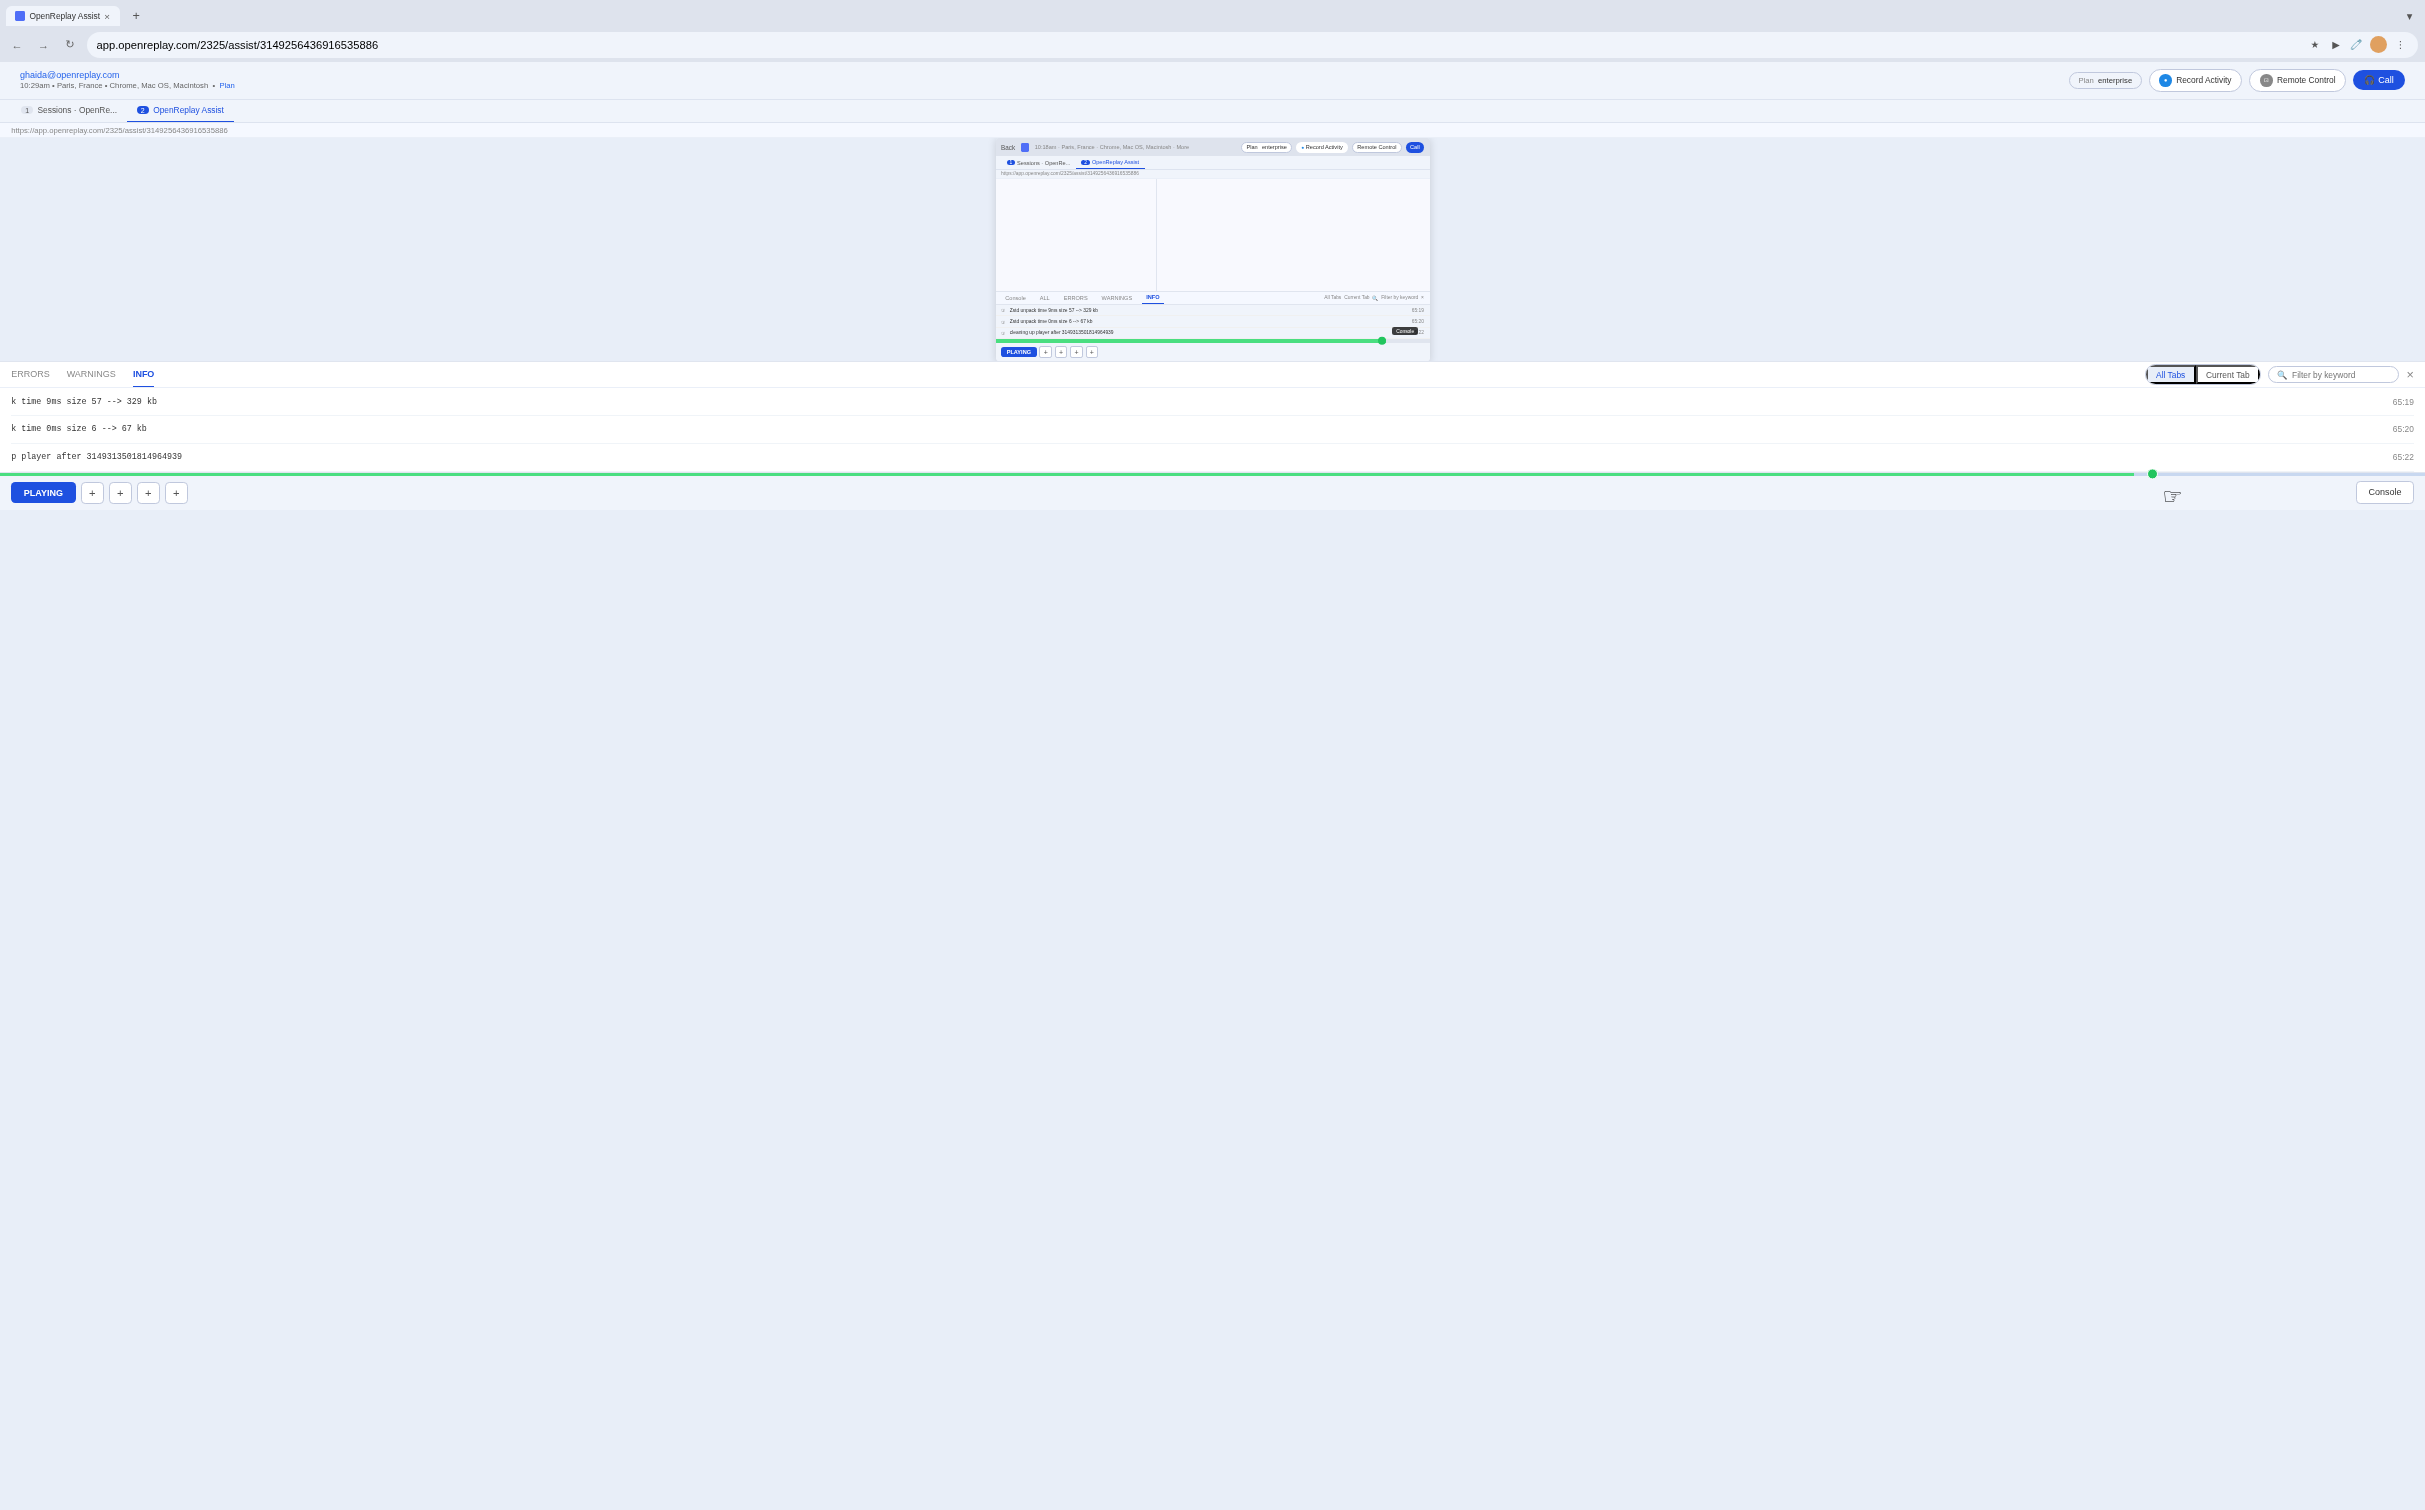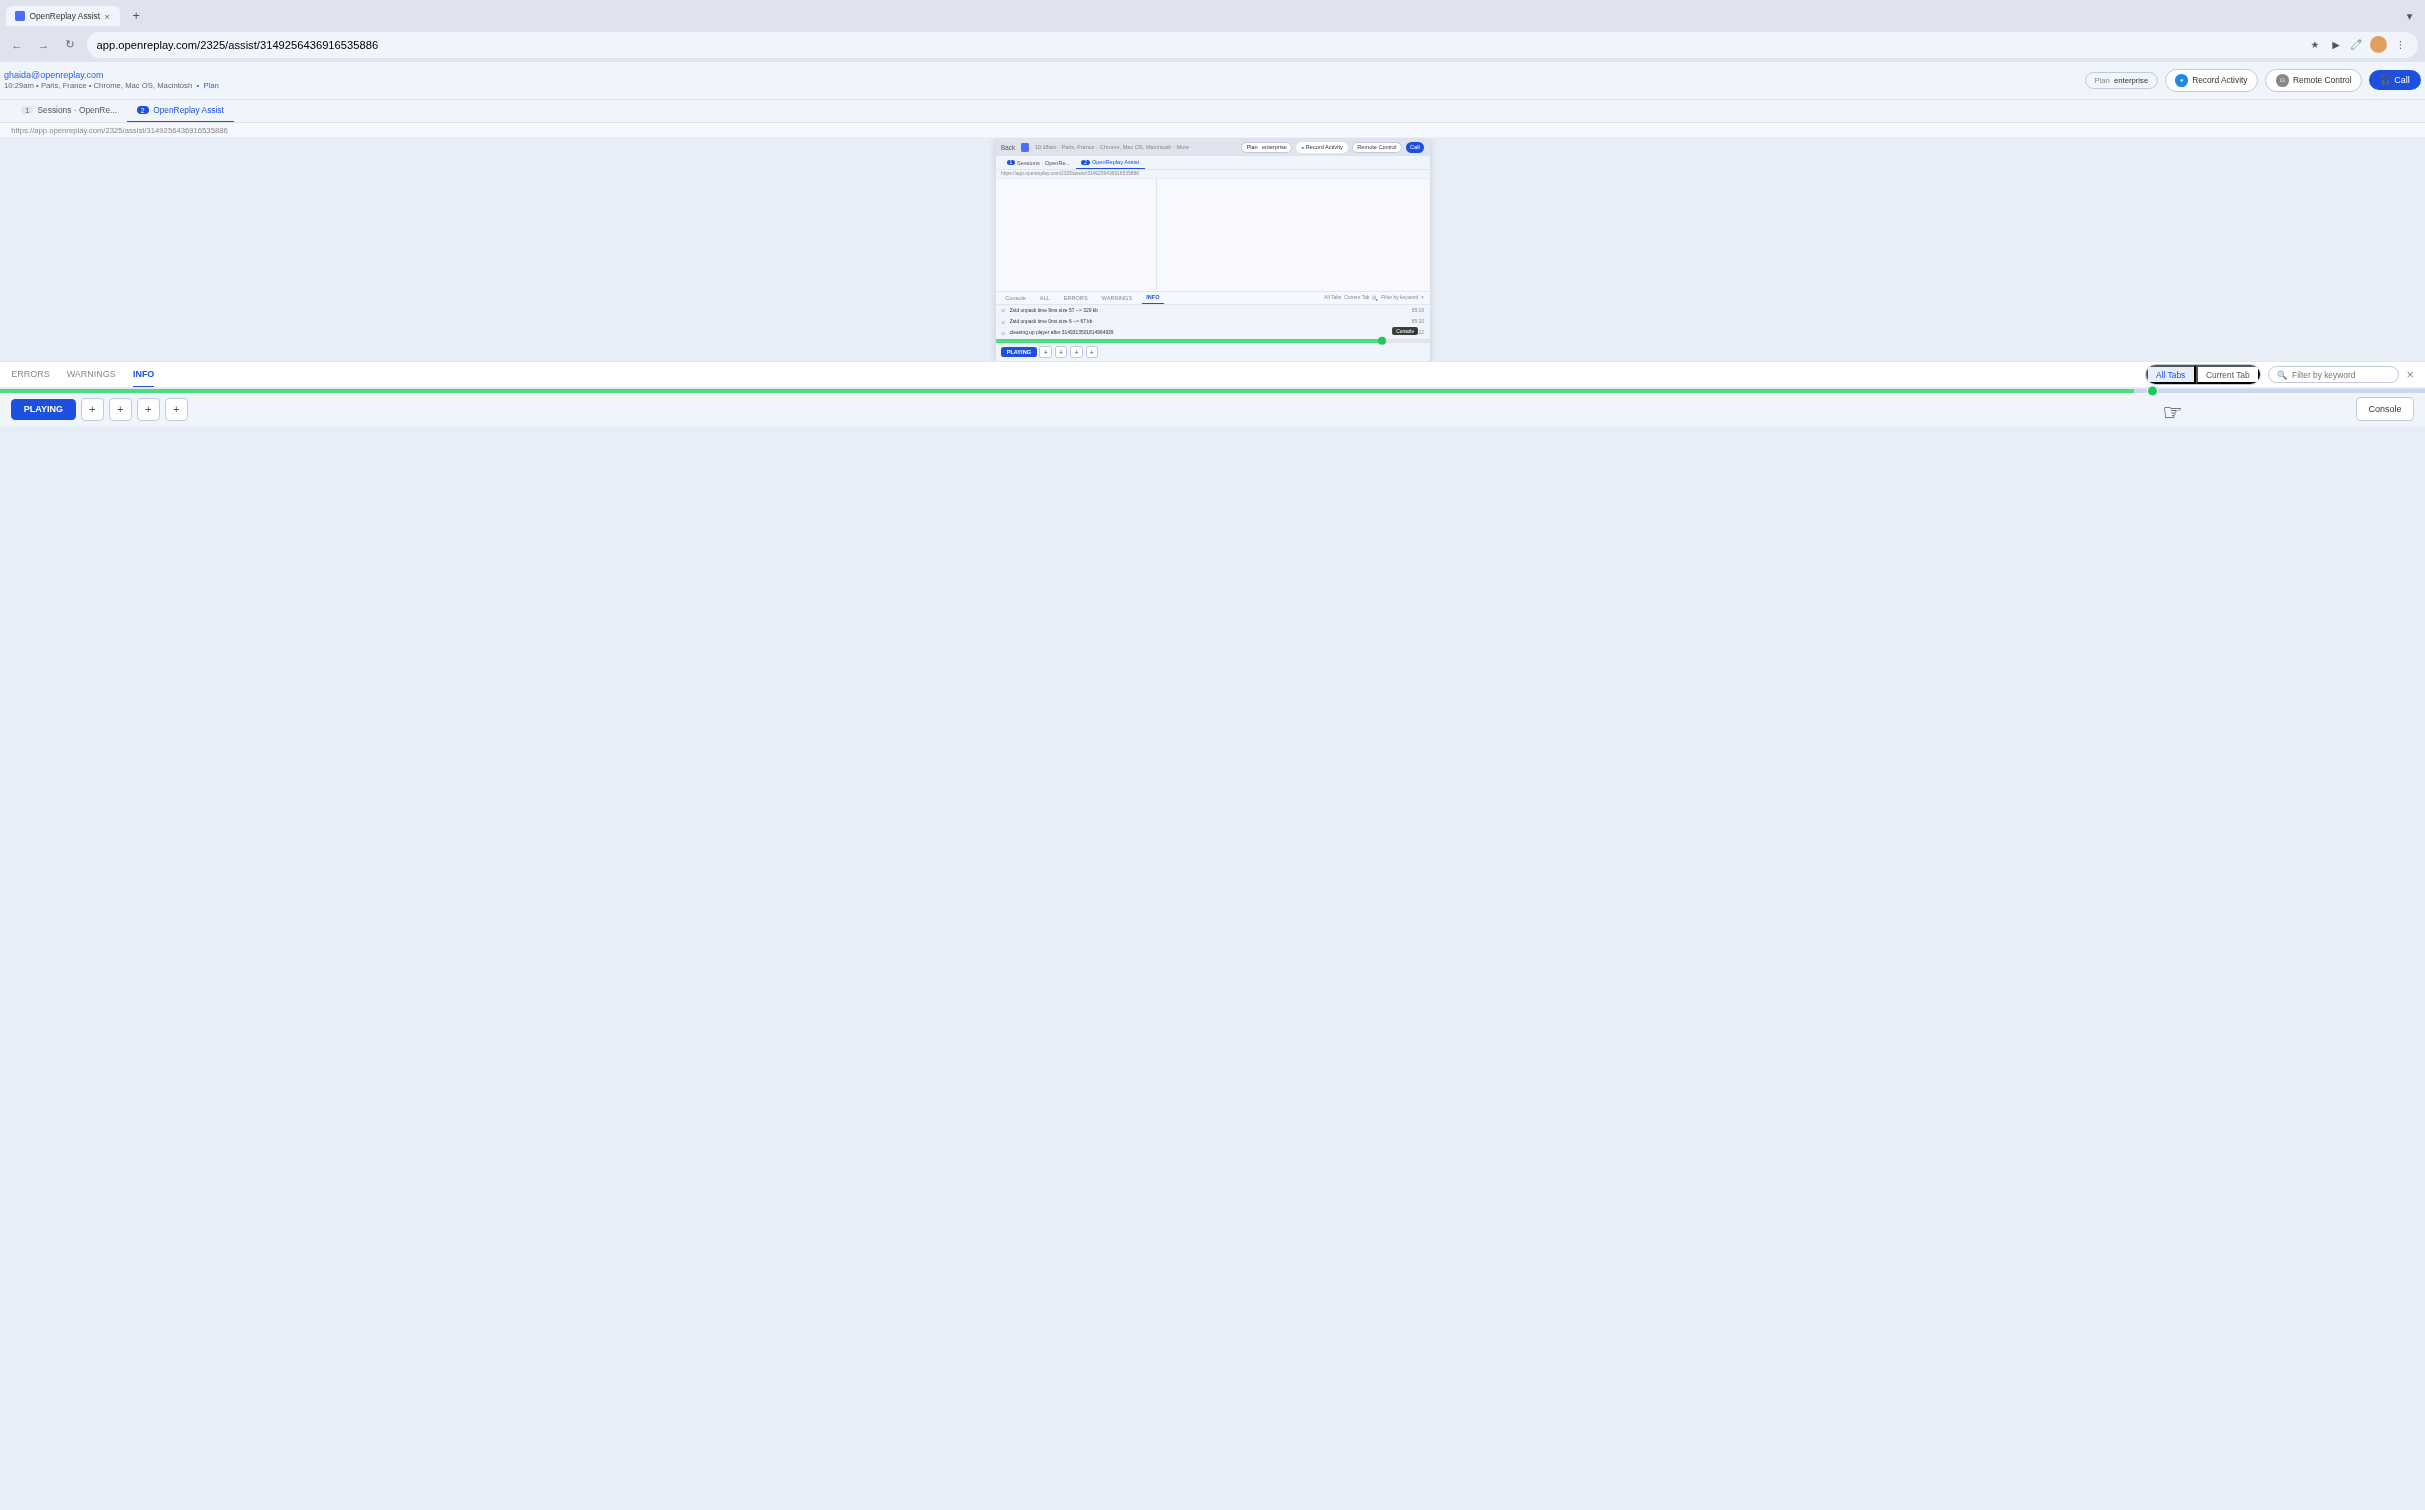--- a/index.html
+++ b/index.html
@@ -16,21 +16,21 @@
     .tab-end-btn { width: 19.6px; height: 19.6px; display: flex; align-items: center; justify-content: center; color: #555; font-size: 11.2px; }
 
     .address-bar { display: flex; align-items: center; padding: 4.2px 7px; gap: 7px; background: #dee3ed; }
     .nav-btn { width: 19.6px; height: 19.6px; display: flex; align-items: center; justify-content: center; color: #666; font-size: 11.2px; cursor: pointer; border-radius: 50%; }
     .url-bar { flex: 1; display: flex; align-items: center; background: #f0f4fb; border-radius: 14px; padding: 4.2px 9.8px; gap: 5.6px; }
     .addr-icons { display: flex; align-items: center; gap: 5.6px; margin-left: auto; }
     .addr-icon { width: 15.4px; height: 15.4px; display: flex; align-items: center; justify-content: center; color: #555; font-size: 9.8px; cursor: pointer; border-radius: 50%; }
     .profile-circle { width: 17px; height: 17px; background: #e0a060; border-radius: 50%; display: flex; align-items: center; justify-content: center; font-size: 7.7px; color: white; }
 
     
-    .app-header { display: flex; align-items: center; padding: 7px 4px; background: #f0f4fb; border-bottom: 0.7px solid #dde3ef; }
+    .app-header { display: flex; align-items: center; padding: 7px 20px; background: #f0f4fb; border-bottom: 0.7px solid #dde3ef; }
     .user-info { flex: 1; }
     .user-email { font-size: 9px; color: #2563eb; font-weight: 500; }
     .user-meta { font-size: 7.7px; color: #666; margin-top: 0.7px; }
     .more-link { color: #2563eb; cursor: pointer; font-size: 7.7px; }
     .header-actions { display: flex; align-items: center; gap: 7px; }
     .plan-badge { display: flex; align-items: center; gap: 4.2px; border: 0.7px solid #c0c8dd; border-radius: 11.2px; padding: 2.8px 8.4px; font-size: 7.7px; color: #555; }
     .plan-label { color: #888; }
     .plan-value { color: #333; font-weight: 500; }
     .action-btn { display: flex; align-items: center; gap: 4.2px; padding: 4.2px 9.8px; border-radius: 14px; font-size: 8.4px; cursor: pointer; border: 0.7px solid #c0c8dd; background: white; color: #333; }
     .action-btn .btn-icon { width: 12.6px; height: 12.6px; border-radius: 50%; display: flex; align-items: center; justify-content: center; }
@@ -298,20 +298,34 @@
         <button class="tab-filter-btn active">All Tabs</button>
         <button class="tab-filter-btn">Current Tab</button>
       </div>
       <div class="filter-input">
         <span>🔍</span>
         <input type="text" placeholder="Filter by keyword" style="">
       </div>
       <span class="close-console">×</span>
     </div>
   </div>
+  <div class="console-log-area">
+    <div class="log-row">
+      <span class="log-text">k time 9ms size 57 --&gt; 329 kb</span>
+      <span class="log-time">65:19</span>
+    </div>
+    <div class="log-row">
+      <span class="log-text">k time 0ms size 6 --&gt; 67 kb</span>
+      <span class="log-time">65:20</span>
+    </div>
+    <div class="log-row">
+      <span class="log-text">p player after 3149313501814964939</span>
+      <span class="log-time">65:22</span>
+    </div>
+  </div>
 </div>
 
 <div class="bottom-controls" style="position:relative;">
   <div class="progress-main">
     <div class="progress-main-fill"></div>
     <div class="progress-main-dot"></div>
   </div>
   <div class="main-controls">
     <button class="main-play-btn">PLAYING</button>
     <div class="main-ctrl-btn">+</div>

